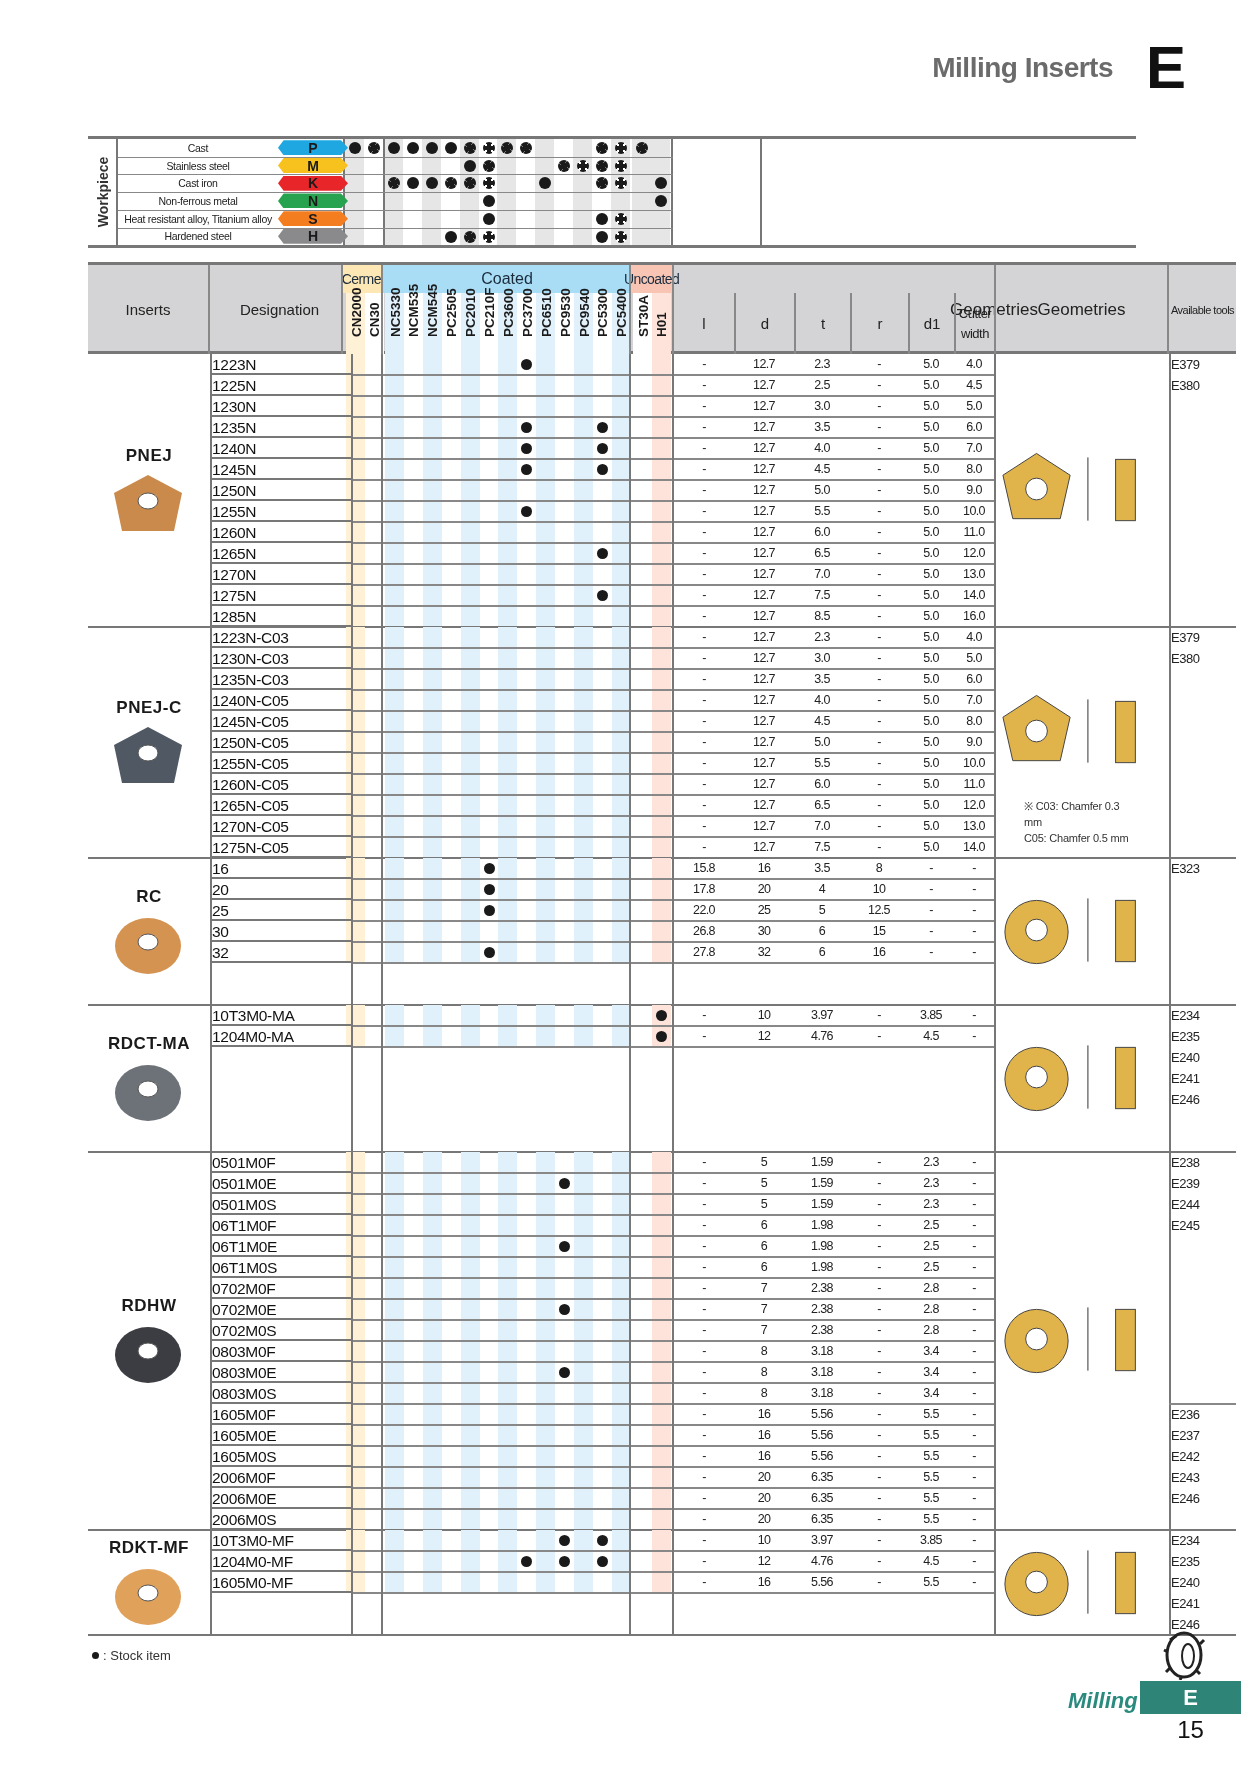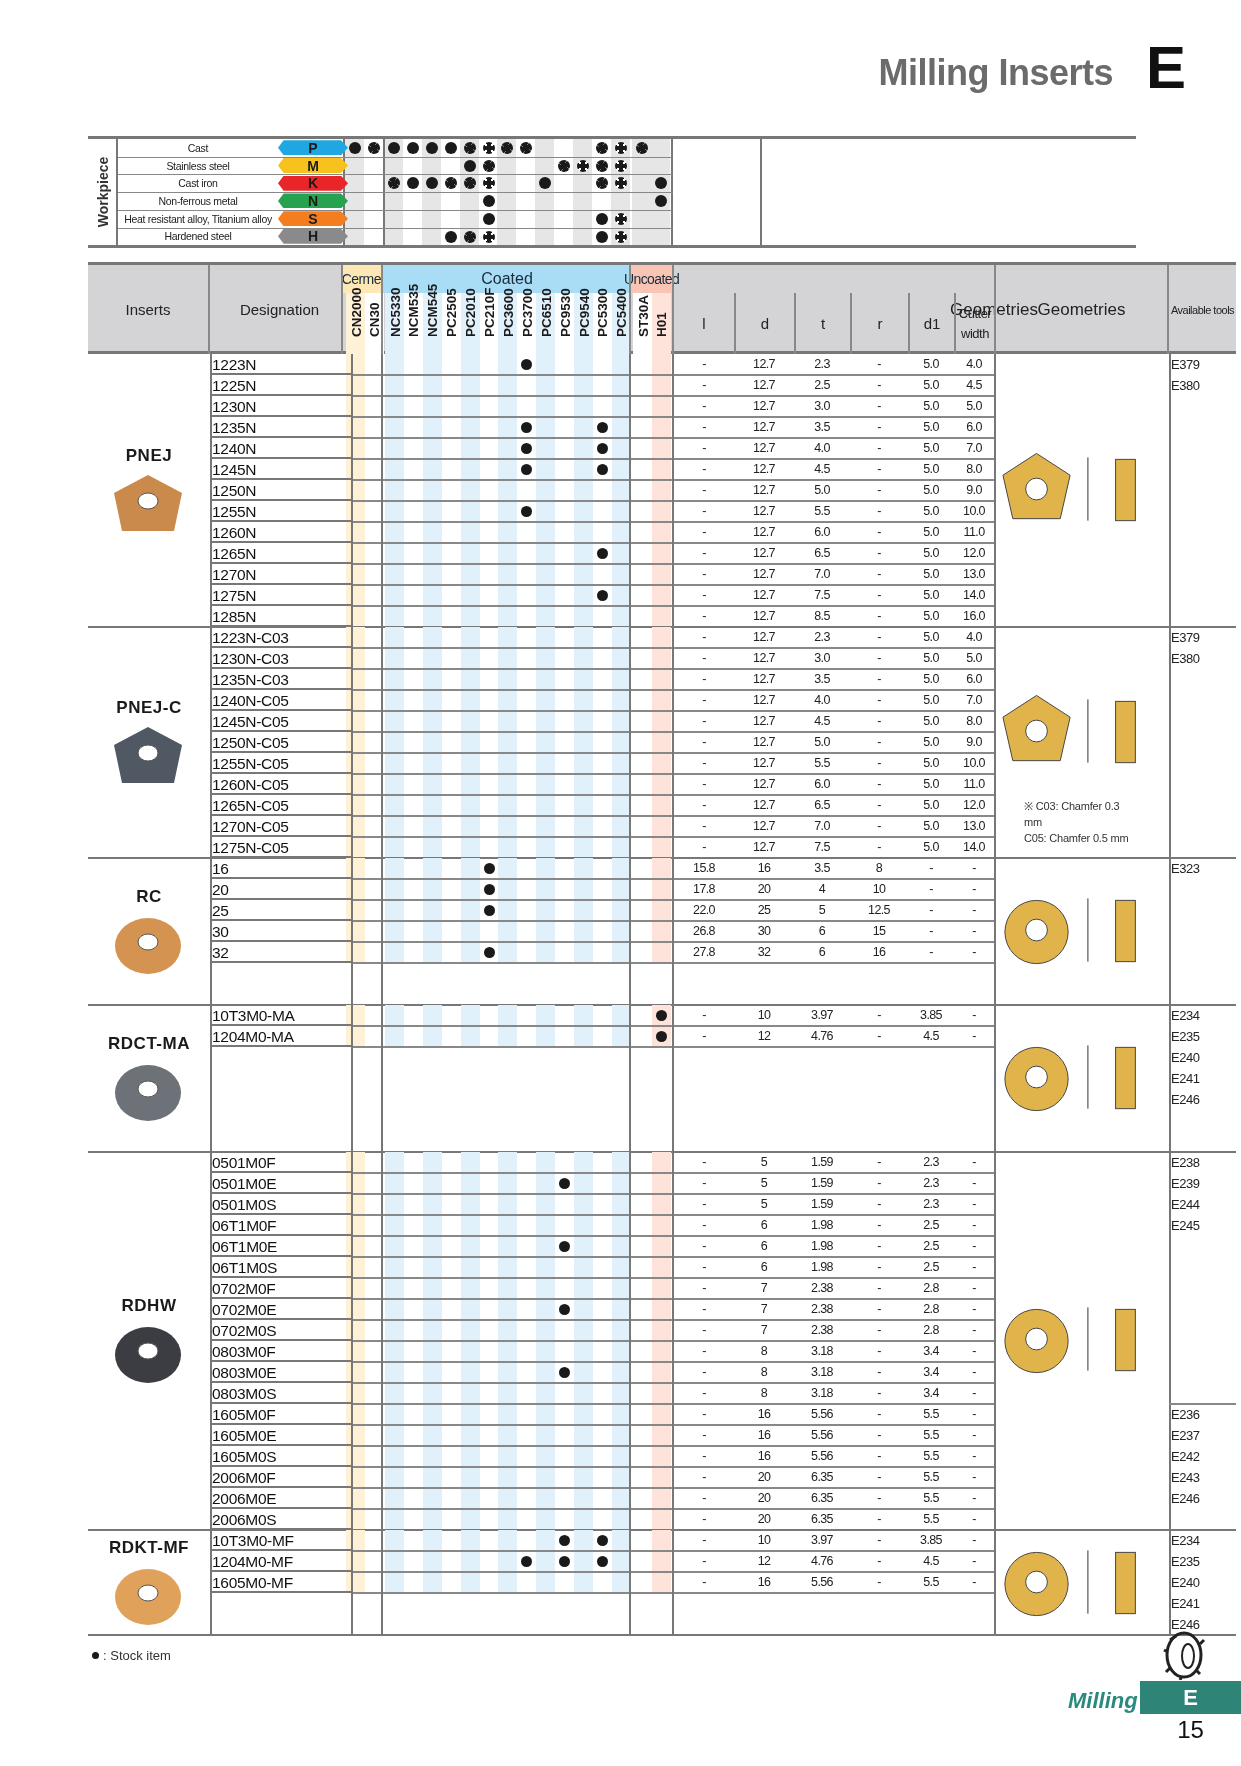--- a/index.html
+++ b/index.html
@@ -1,18 +1,18 @@
 <!DOCTYPE html>
 <html><head>
 <meta charset="utf-8">
 <style>
   * { box-sizing: border-box; margin: 0; padding: 0; }
   html, body { width: 1241px; height: 1766px; background: #fff; font-family: "Liberation Sans", sans-serif; color: #1a1a1a; overflow: hidden; }
   .page { position: relative; width: 1241px; height: 1766px; }
-  .hdr { position: absolute; top: 52px; right: 128px; font-size: 36px; font-weight: bold; color: #6b6b6b; letter-spacing: -0.5px; }
+  .hdr { position: absolute; top: 52px; right: 128px; font-size: 28px; font-weight: bold; color: #6b6b6b; letter-spacing: -0.5px; }
   .hdr-letter { position: absolute; top: 38px; right: 55px; font-size: 60px; font-weight: bold; color: #111; line-height: 1; }
 
   
   .wp { position: absolute; left: 88px; top: 136px; width: 1048px; height: 112px; border-top: 3px solid #777; border-bottom: 3px solid #777; }
   .wp-side { position: absolute; left: 0; top: 0; width: 30px; height: 106px; border-right: 2px solid #777; }
   .wp-side span { position: absolute; left: 15px; top: 53px; transform: translate(-50%,-50%) rotate(-90deg); font-size: 14px; font-weight: bold; color: #333; white-space: nowrap; }
   .wp-row { position: absolute; left: 30px; height: 17.7px; display: flex; align-items: center; }
   .wp-row .lbl { width: 160px; text-align: center; font-size: 10.5px; color: #222; letter-spacing: -0.3px; }
   .wp-row .badge { width: 70px; height: 15px; margin-left: 0; clip-path: polygon(8% 0, 90% 0, 100% 50%, 90% 100%, 8% 100%, 0 50%); display: flex; align-items: center; justify-content: center; font-size: 14px; font-weight: bold; color: #1a1a1a; }
   .wp-line { position: absolute; left: 30px; width: 565px; height: 1px; background: #888; }

